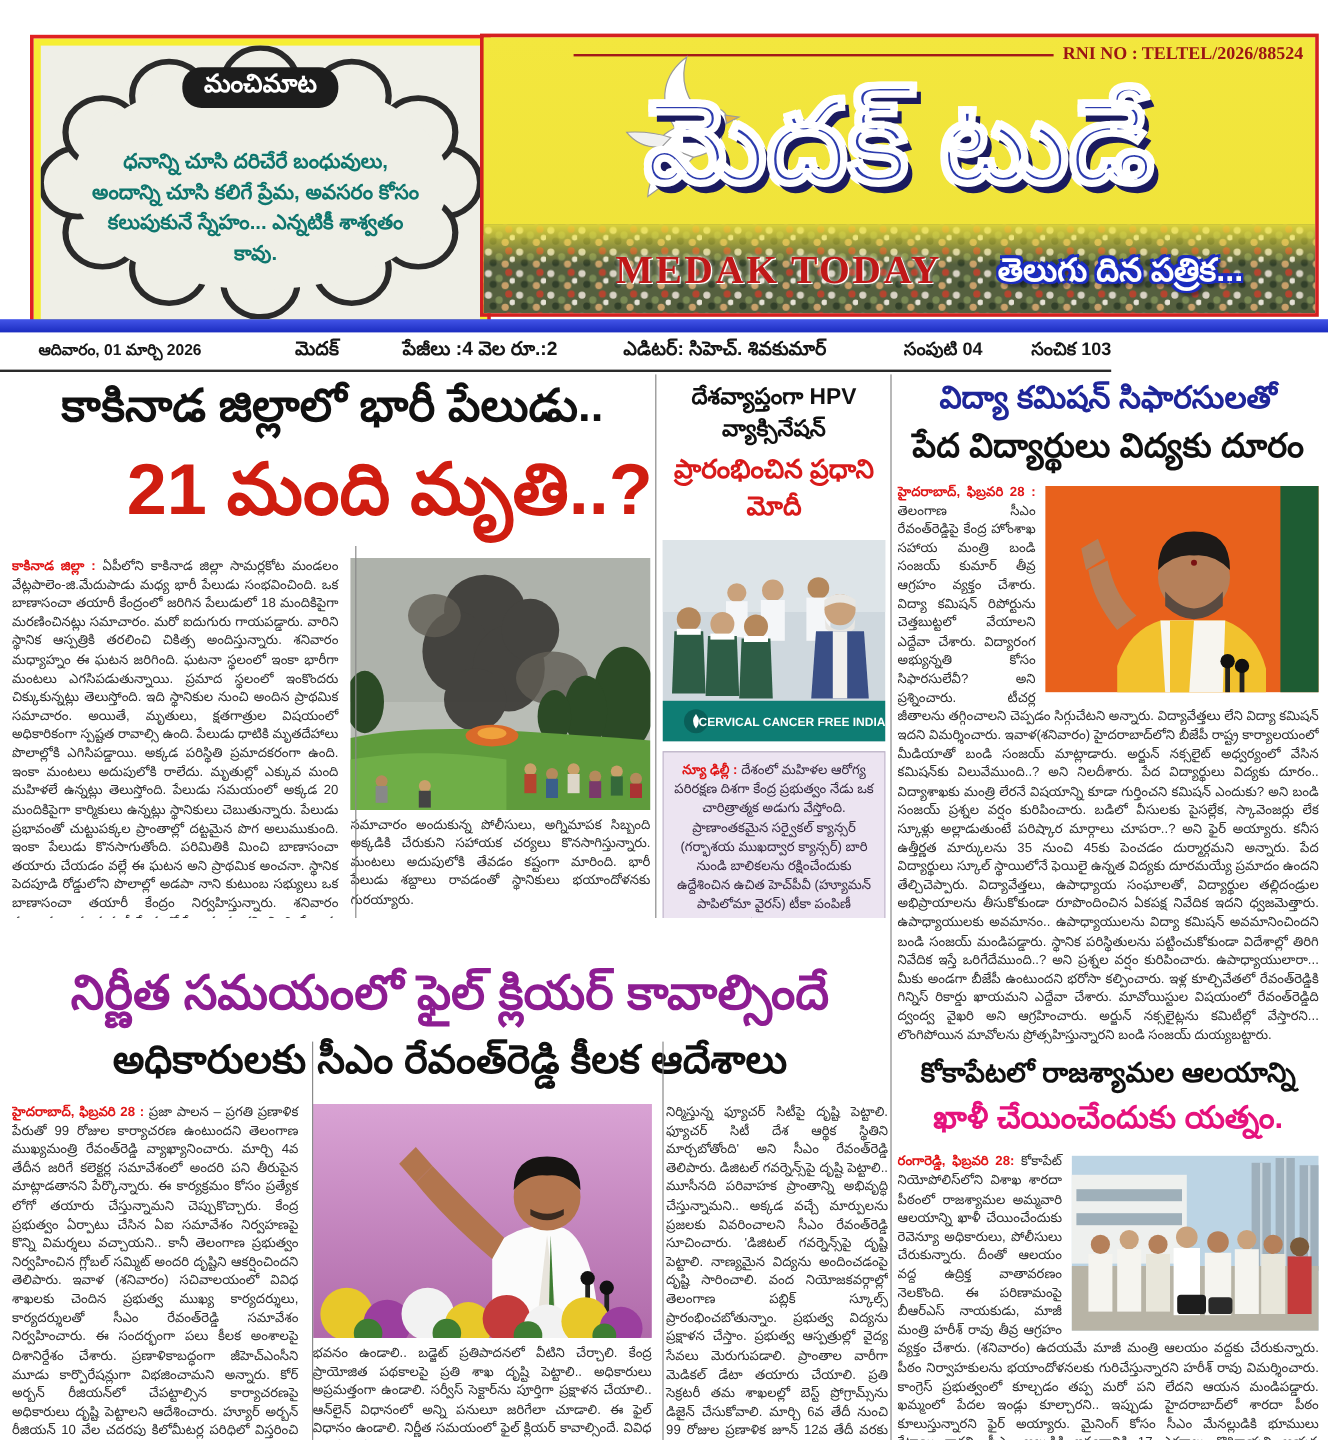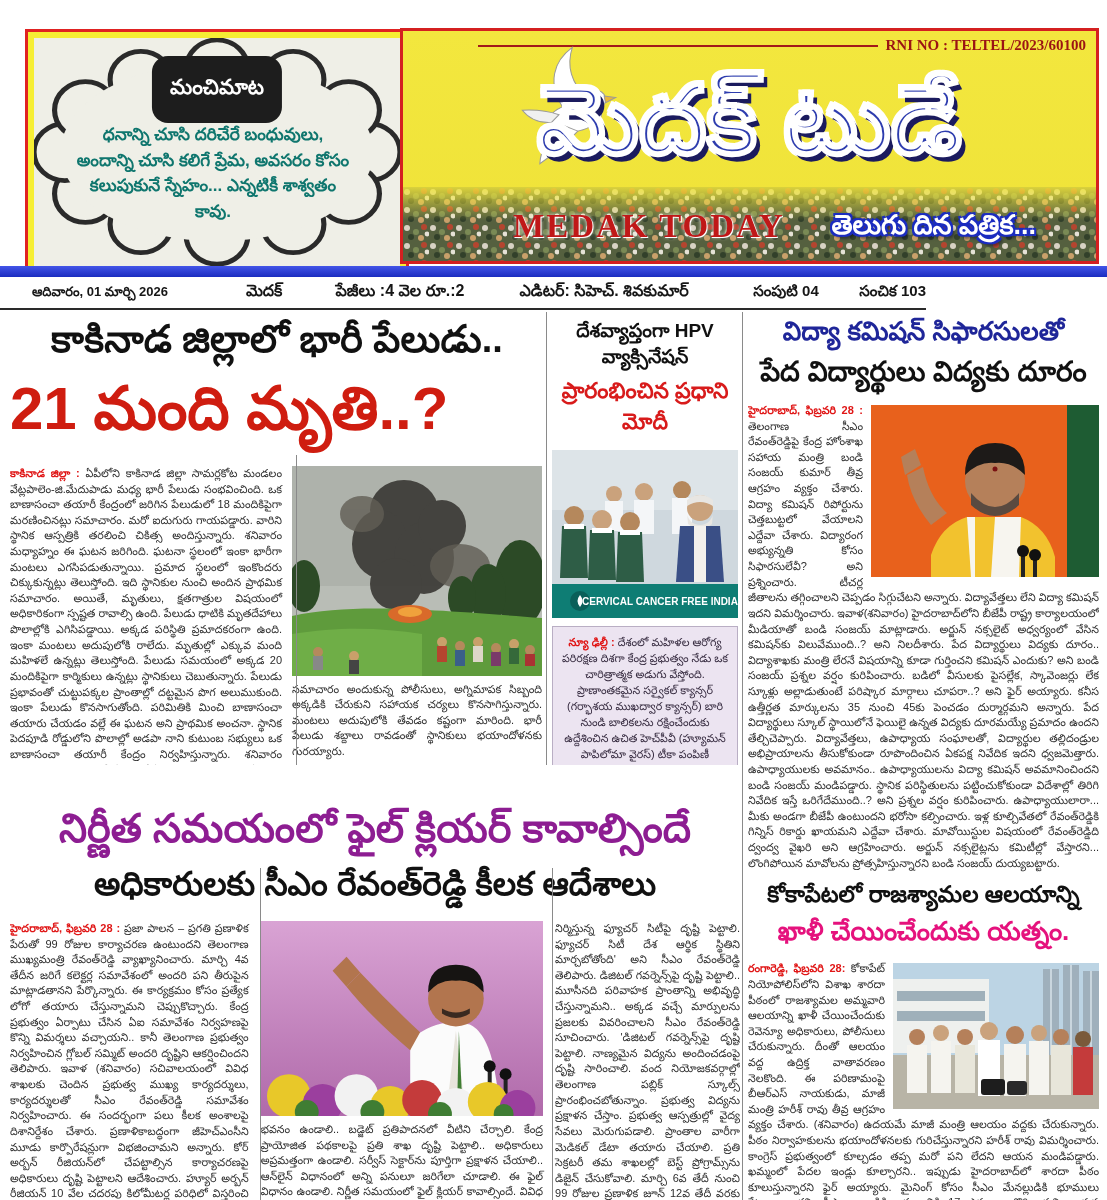--- a/index.html
+++ b/index.html
@@ -5,21 +5,21 @@
   html,body{margin:0;padding:0;background:#ffffff;}
   .page{position:relative;width:1107px;height:1200px;background:#fff;overflow:hidden;
         font-family:"Liberation Sans","DejaVu Sans",sans-serif;color:#161616;}
   
   .top-band{position:absolute;left:8px;top:28px;width:1091px;height:238px;}
   .quote-box{position:absolute;left:20px;top:4px;width:366px;height:228px;
              background:#efefe7;border:6px solid #f6ee34;outline:3px solid #e02222;}
   .quote-flower{position:absolute;left:0;top:0;width:100%;height:100%;}
   .quote-title{position:absolute;left:50%;top:18px;transform:translateX(-50%);
                background:#1d1d1d;color:#fff;font-weight:bold;font-size:21px;
-               padding:19px 18px;border-radius:16px;white-space:nowrap;}
+               padding:3px 18px;border-radius:16px;white-space:nowrap;}
   .quote-text{position:absolute;left:38px;top:60px;width:282px;height:150px;
               display:flex;align-items:center;text-align:center;
               font-size:17px;font-weight:bold;line-height:1.5;color:#0f766e;}
   .masthead{position:absolute;left:392px;top:0;width:699px;height:236px;
             background:linear-gradient(#f3e73e,#efe238);border:3px solid #d42020;box-sizing:border-box;}
   .rni-row{position:absolute;right:10px;top:6px;display:flex;align-items:center;}
   .rni-line{width:400px;height:2px;background:#a21a1a;margin-right:8px;}
   .rni{color:#9b1414;font-weight:bold;font-size:15px;font-family:"Liberation Serif","DejaVu Serif",serif;}
   .mast-title{position:absolute;left:0;right:0;top:34px;text-align:center;
               font-size:96px;font-weight:bold;color:#2d3cae;white-space:nowrap;
@@ -41,21 +41,21 @@
   .ib-date{font-size:13px;width:258px;}
   .ib-ed{font-size:16px;width:108px;}
   .ib-pp{font-size:16px;width:222px;}
   .ib-editor{font-size:16px;width:282px;}
   .ib-vol{font-size:15px;width:128px;}
   .ib-iss{font-size:15px;}
   
   .vdiv{position:absolute;width:1px;background:#8a8a8a;}
   .blast{position:absolute;left:10px;top:312px;width:534px;height:453px;overflow:hidden;}
   .blast-h1{margin:6px 0 0;text-align:center;font-size:38px;font-weight:bold;color:#111;}
-  .blast-h2{margin:4px 0 8px;text-align:left;font-size:60px;font-weight:bold;color:#cf1d10;}
+  .blast-h2{margin:4px 0 8px;text-align:right;font-size:60px;font-weight:bold;color:#cf1d10;}
   .blast-row{display:flex;gap:10px;}
   .blast-text{width:272px;font-size:11px;line-height:1.42;text-align:justify;color:#2c2c2c;}
   .blast-photo-col{width:250px;}
   .photo-frame{display:block;width:100%;}
   .caption{font-size:11px;line-height:1.4;text-align:justify;color:#2c2c2c;margin-top:6px;}
   .dateline{color:#e01616;font-weight:bold;}
   .hpv{position:absolute;left:552px;top:312px;width:186px;height:453px;overflow:hidden;text-align:center;}
   .hpv-h1{margin:8px 0 0;font-size:19px;font-weight:bold;color:#111;}
   .hpv-h2{margin:6px 0 10px;font-size:22px;font-weight:bold;color:#d81b1b;}
   .hpv-body{background:#ece4f1;border:1px solid #b9aec4;padding:8px 6px;font-size:11px;
@@ -101,21 +101,21 @@
         </g>
         <ellipse cx="178" cy="120" rx="152" ry="94" fill="#efefe7"></ellipse>
       </svg>
       <div class="quote-title">మంచిమాట</div>
       <div class="quote-text">ధనాన్ని చూసి దరిచేరే బంధువులు, అందాన్ని చూసి కలిగే ప్రేమ, అవసరం కోసం కలుపుకునే స్నేహం... ఎన్నటికీ శాశ్వతం కావు.</div>
     </div>
 
     <div class="masthead">
       <div class="rni-row">
         <div class="rni-line"></div>
-        <span class="rni">RNI NO : TELTEL/2023/60100</span>
+        <span class="rni">RNI NO : TELTEL/2026/88524</span>
       </div>
       <svg class="dove" viewBox="0 0 110 135">
         <g stroke="#9a9a9a" stroke-width="1" transform="rotate(-12 55 65)">
           <path d="M44 66 C30 34 44 14 64 5 C53 24 57 42 68 58 Z" fill="#ffffff"></path>
           <ellipse cx="52" cy="74" rx="27" ry="14" fill="#ffffff"></ellipse>
           <circle cx="77" cy="61" r="9" fill="#ffffff"></circle>
           <polygon points="85,59 96,63 85,66" fill="#e8b63c"></polygon>
           <path d="M40 80 C22 86 12 98 8 112 C25 105 39 97 52 88 Z" fill="#ffffff"></path>
           <path d="M28 74 C14 72 6 64 2 56 C15 58 27 62 37 68 Z" fill="#f0f0f0"></path>
         </g>

